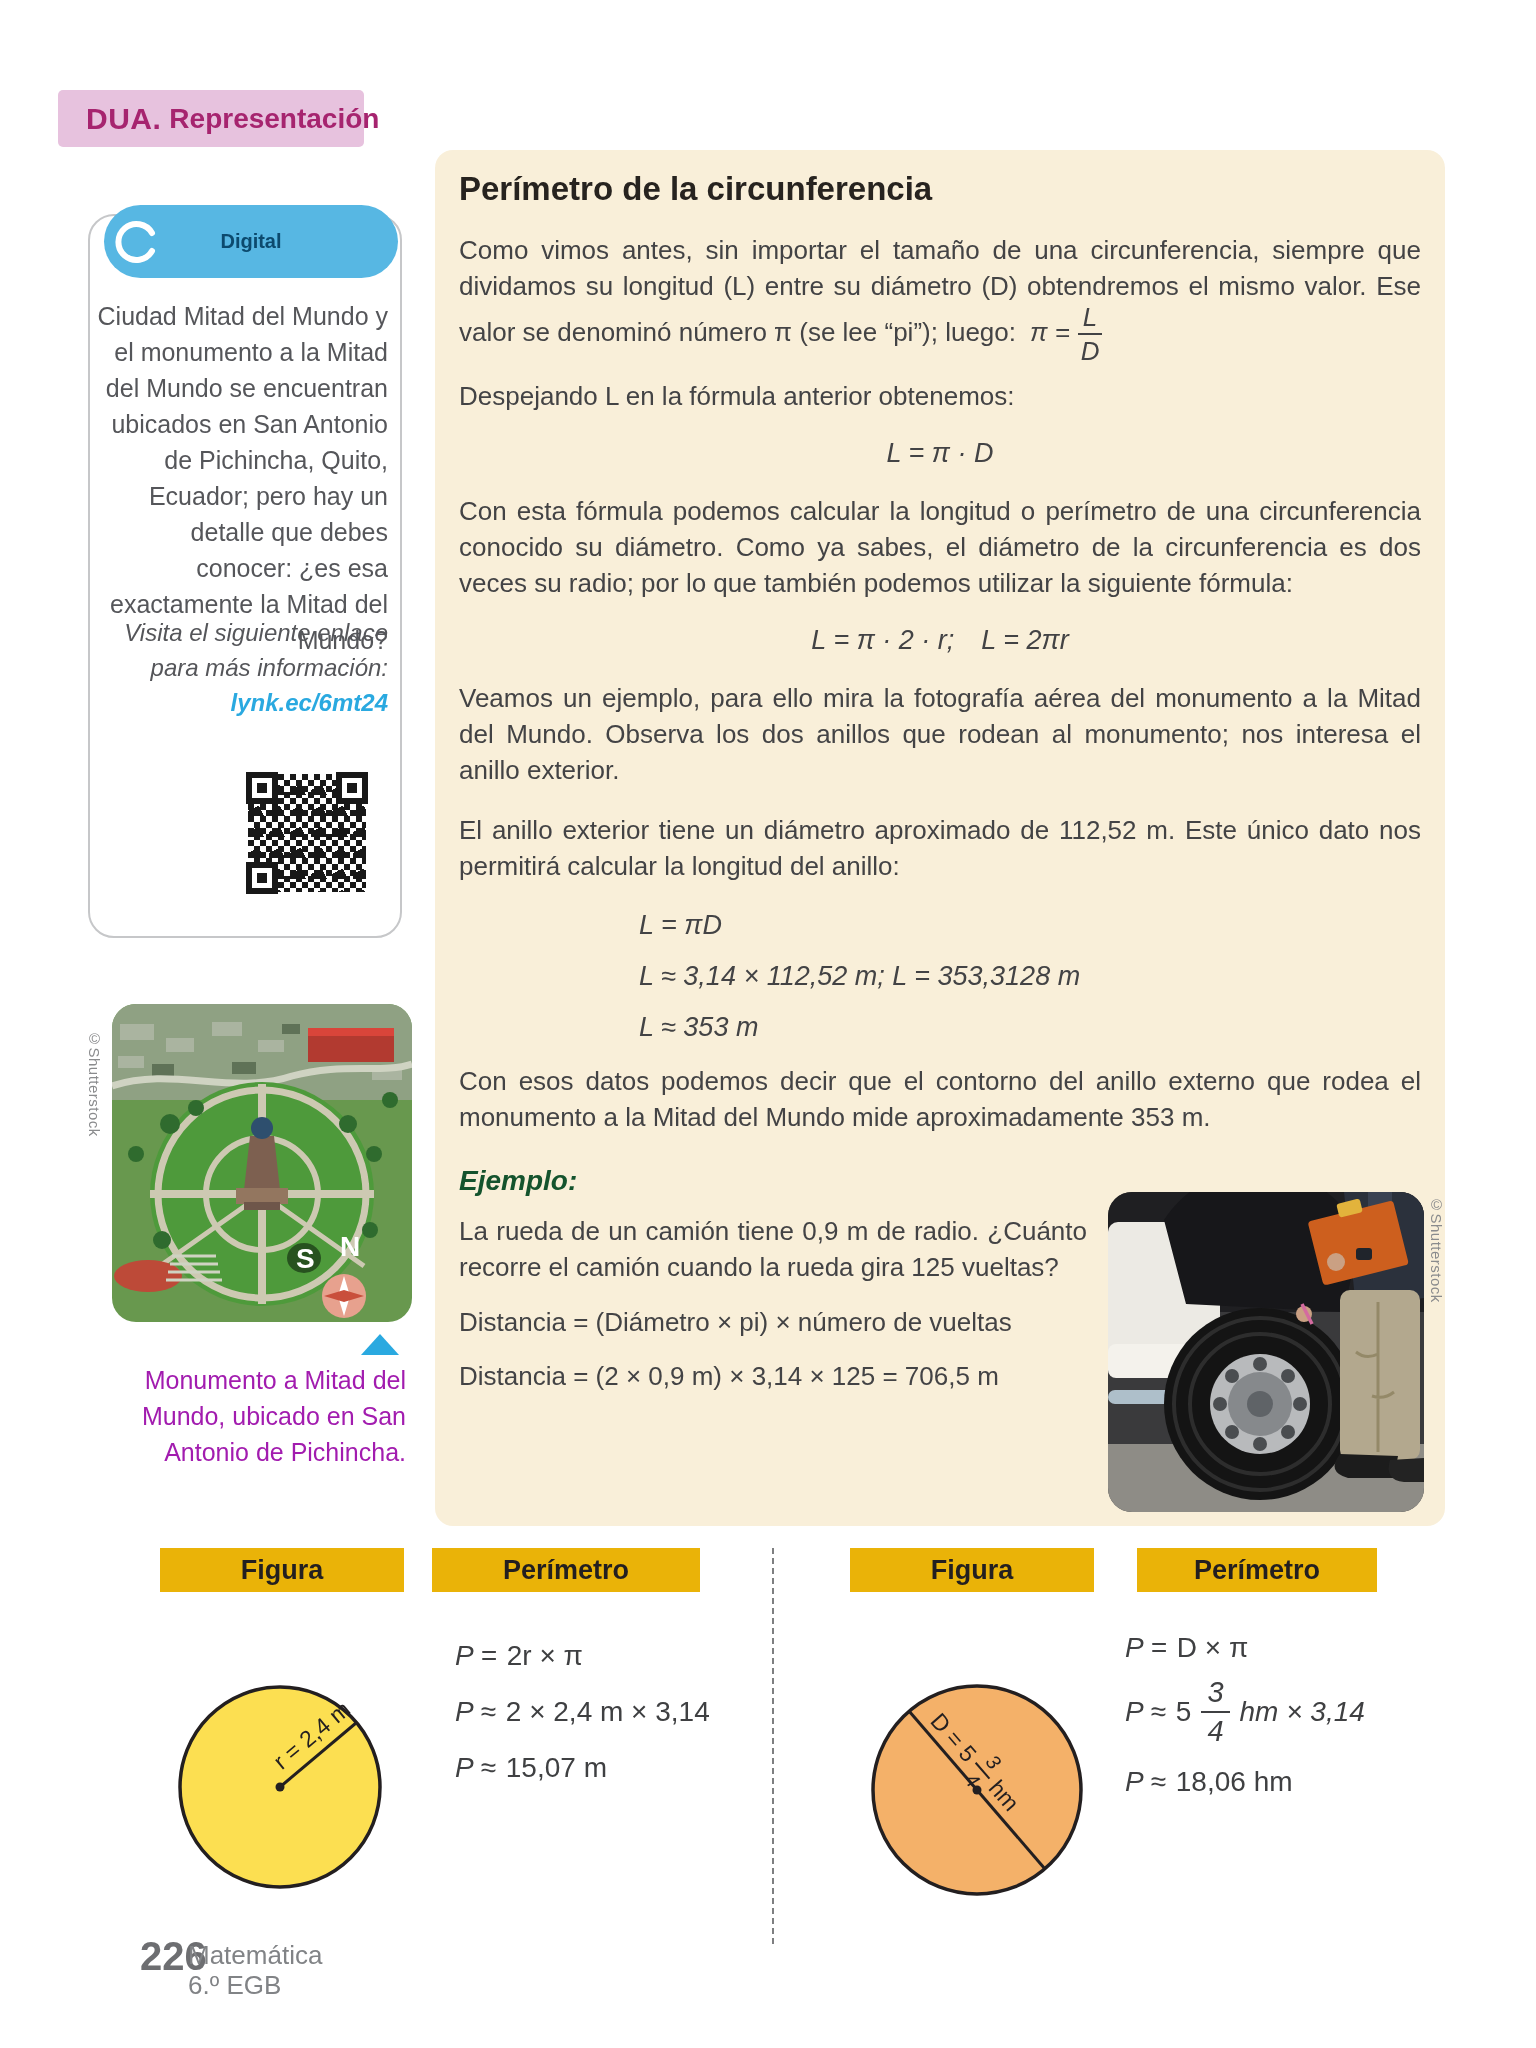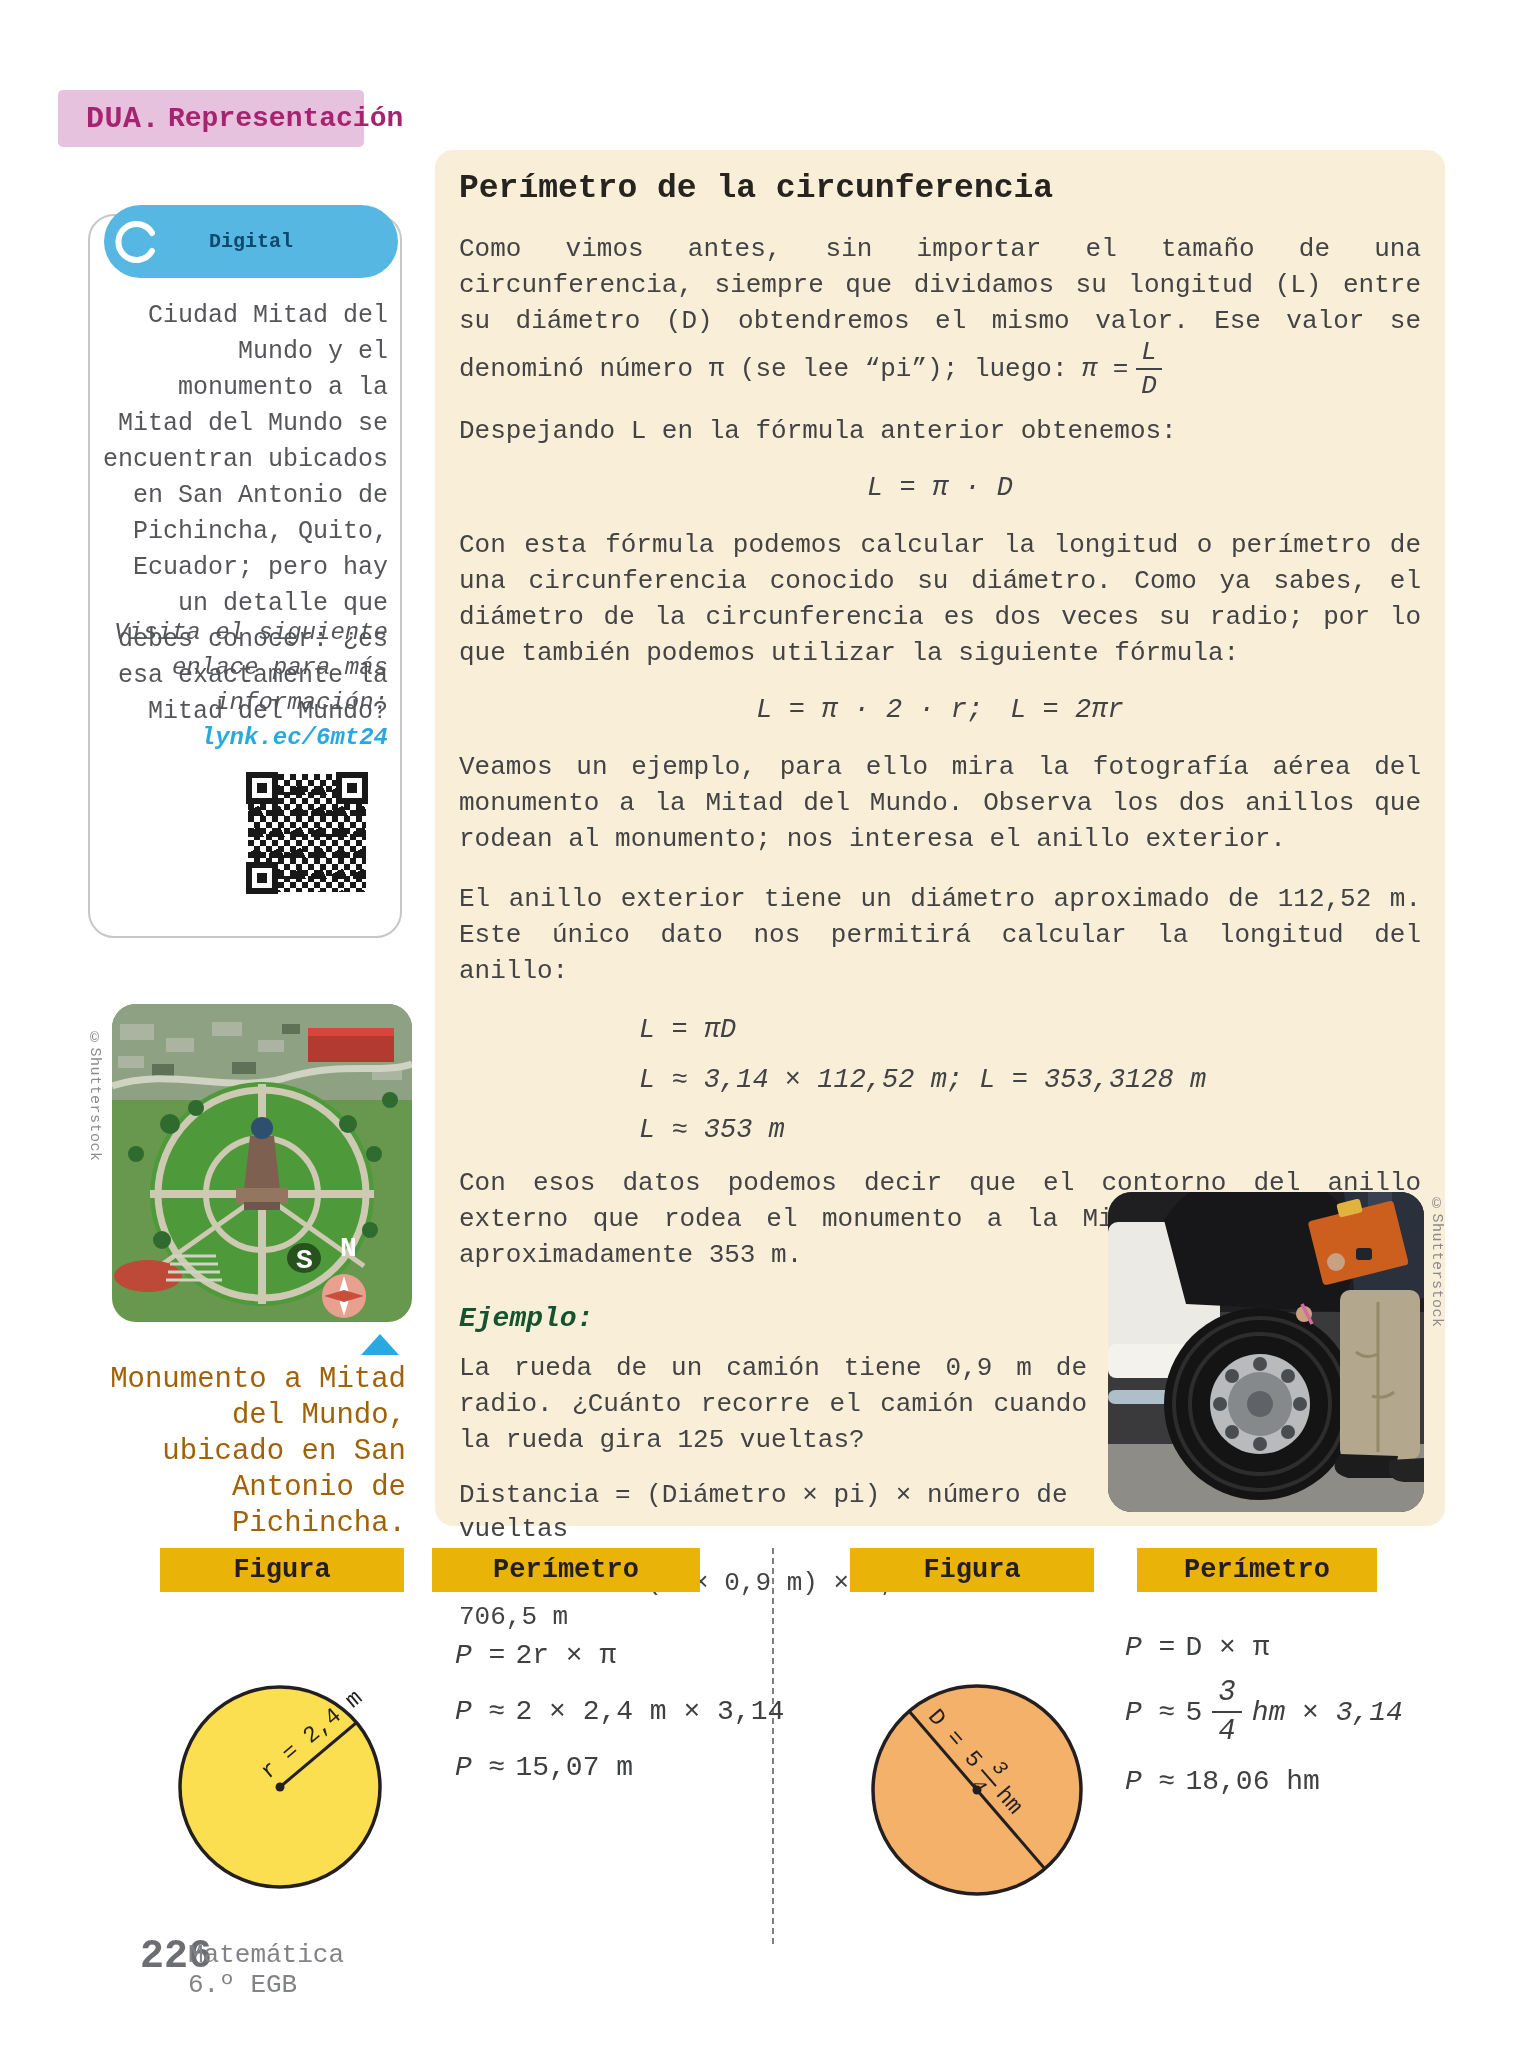--- a/index.html
+++ b/index.html
@@ -1,17 +1,17 @@
 <!DOCTYPE html>
 <html><head>
 <meta charset="utf-8">
 <style>
   html,body{margin:0;padding:0;background:#ffffff;}
   .page{position:relative;width:1536px;height:2048px;background:#ffffff;
-        font-family:Liberation Mono, monospace;color:#3f4042;overflow:hidden;}
+        font-family:Liberation Sans, sans-serif;color:#3f4042;overflow:hidden;}
   .abs{position:absolute;}
 
   
   .dua-banner{left:58px;top:90px;width:306px;height:57px;background:#e7c2de;border-radius:5px;
               display:flex;align-items:center;padding-left:28px;box-sizing:border-box;}
   .dua-banner .dua{font-weight:800;font-size:30px;color:#a6246f;letter-spacing:.5px;}
   .dua-banner .rep{font-weight:700;font-size:28px;color:#a6246f;margin-left:8px;}
 
   
   .digital-card{left:88px;top:214px;width:310px;height:720px;border:2px solid #c6c7c9;border-radius:26px;background:#fff;}
@@ -36,21 +36,21 @@
 
   
   .monument-photo{left:112px;top:1004px;width:300px;height:318px;border-radius:24px;overflow:hidden;}
   .truck-photo{left:1108px;top:1192px;width:316px;height:320px;border-radius:24px;overflow:hidden;}
   .vert-credit{writing-mode:vertical-rl;font-size:15px;color:#8a8b8d;letter-spacing:.5px;}
   .credit-monument{left:86px;top:1030px;height:140px;}
   .credit-truck{left:1428px;top:1196px;height:140px;}
 
   .caption-triangle{left:361px;top:1334px;width:0;height:0;
      border-left:19px solid transparent;border-right:19px solid transparent;border-bottom:21px solid #2aa9e0;}
-  .photo-caption{left:110px;top:1362px;width:296px;text-align:right;font-size:29px;line-height:36px;color:#a16207;}
+  .photo-caption{left:110px;top:1362px;width:296px;text-align:right;font-size:25px;line-height:36px;color:#a21caf;}
 
   
   .main-panel{left:435px;top:150px;width:1010px;height:1376px;background:#f9efd9;border-radius:18px;
               box-sizing:border-box;padding:16px 24px 0 24px;}
   .main-title{font-size:33px;font-weight:700;color:#27231f;margin:4px 0 0 0;}
   .para{font-size:26px;line-height:36px;text-align:justify;color:#434345;margin:24px 0 0 0;}
   .formula-center{font-size:27px;font-style:italic;color:#434345;text-align:center;margin:24px 0;}
   .calc-block{margin:26px 0 0 180px;}
   .calc-line{font-size:27px;font-style:italic;color:#434345;margin:7px 0 20px 0;}
   .example-heading{font-size:28px;font-weight:700;font-style:italic;color:#14532d;margin:30px 0 0 0;}

